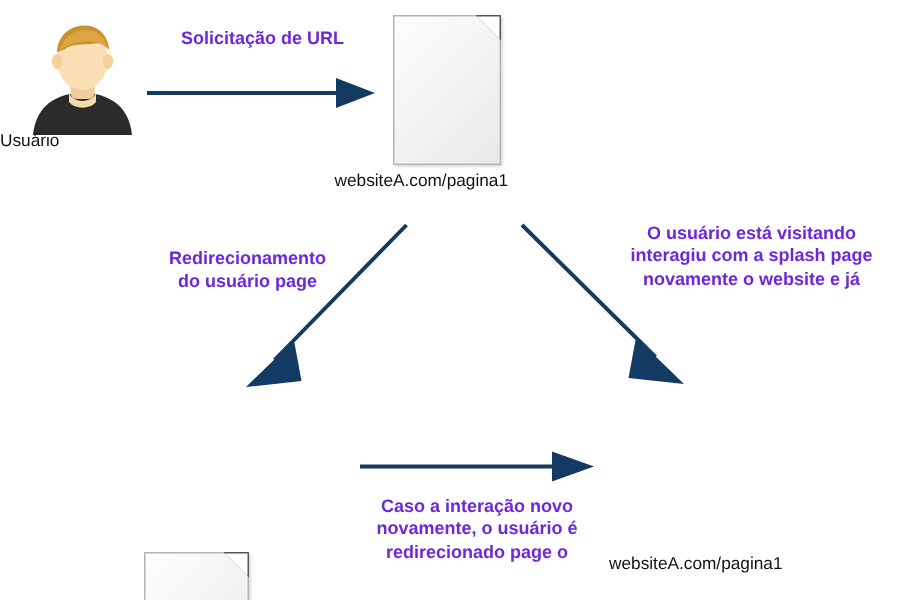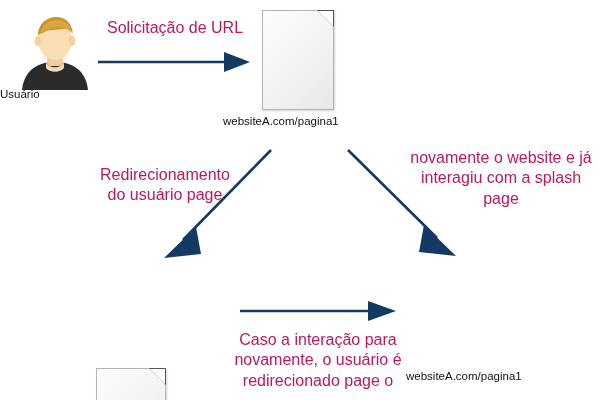--- a/index.html
+++ b/index.html
@@ -62,23 +62,23 @@
     font-size: 11.5px;
     font-weight: normal;
     color: #111111;
     white-space: nowrap;
   }
 
   
   .textblock {
     position: absolute;
     text-align: center;
-    font-size: 16px;
-    font-weight: normal;
-    color: #be185d;
+    font-size: 12px;
+    font-weight: bold;
+    color: #6d28d9;
     line-height: 1.28;
   }
 
   
   #arrows {
     position: absolute;
     left: 0; top: 0;
     width: 600px; height: 400px;
     pointer-events: none;
   }
@@ -146,23 +146,24 @@
   <div class="caption" style="left:406px; top:370px; width:152px;">websiteA.com/pagina1</div>
 
   <div class="textblock" style="left:85px; top:18px; width:180px;">Solicitação de URL</div>
 
   <div class="textblock" style="left:85px; top:165px; width:160px;text-align:center;">
     <div>Redirecionamento</div>
     <div>do usuário page</div>
   </div>
 
   <div class="textblock" style="left:405px; top:148px; width:192px;">
+    <div>O usuário está visitando</div>
+    <div>interagiu com a splash page</div>
     <div>novamente o website e já</div>
-    <div>interagiu com a splash page</div>
   </div>
 
   <div class="textblock" style="left:232px; top:330px; width:172px;">
-    <div>Caso a interação para</div>
+    <div>Caso a interação novo</div>
     <div>novamente, o usuário é</div>
     <div>redirecionado page o</div>
   </div>
 
 </div>
 
 </body></html>

